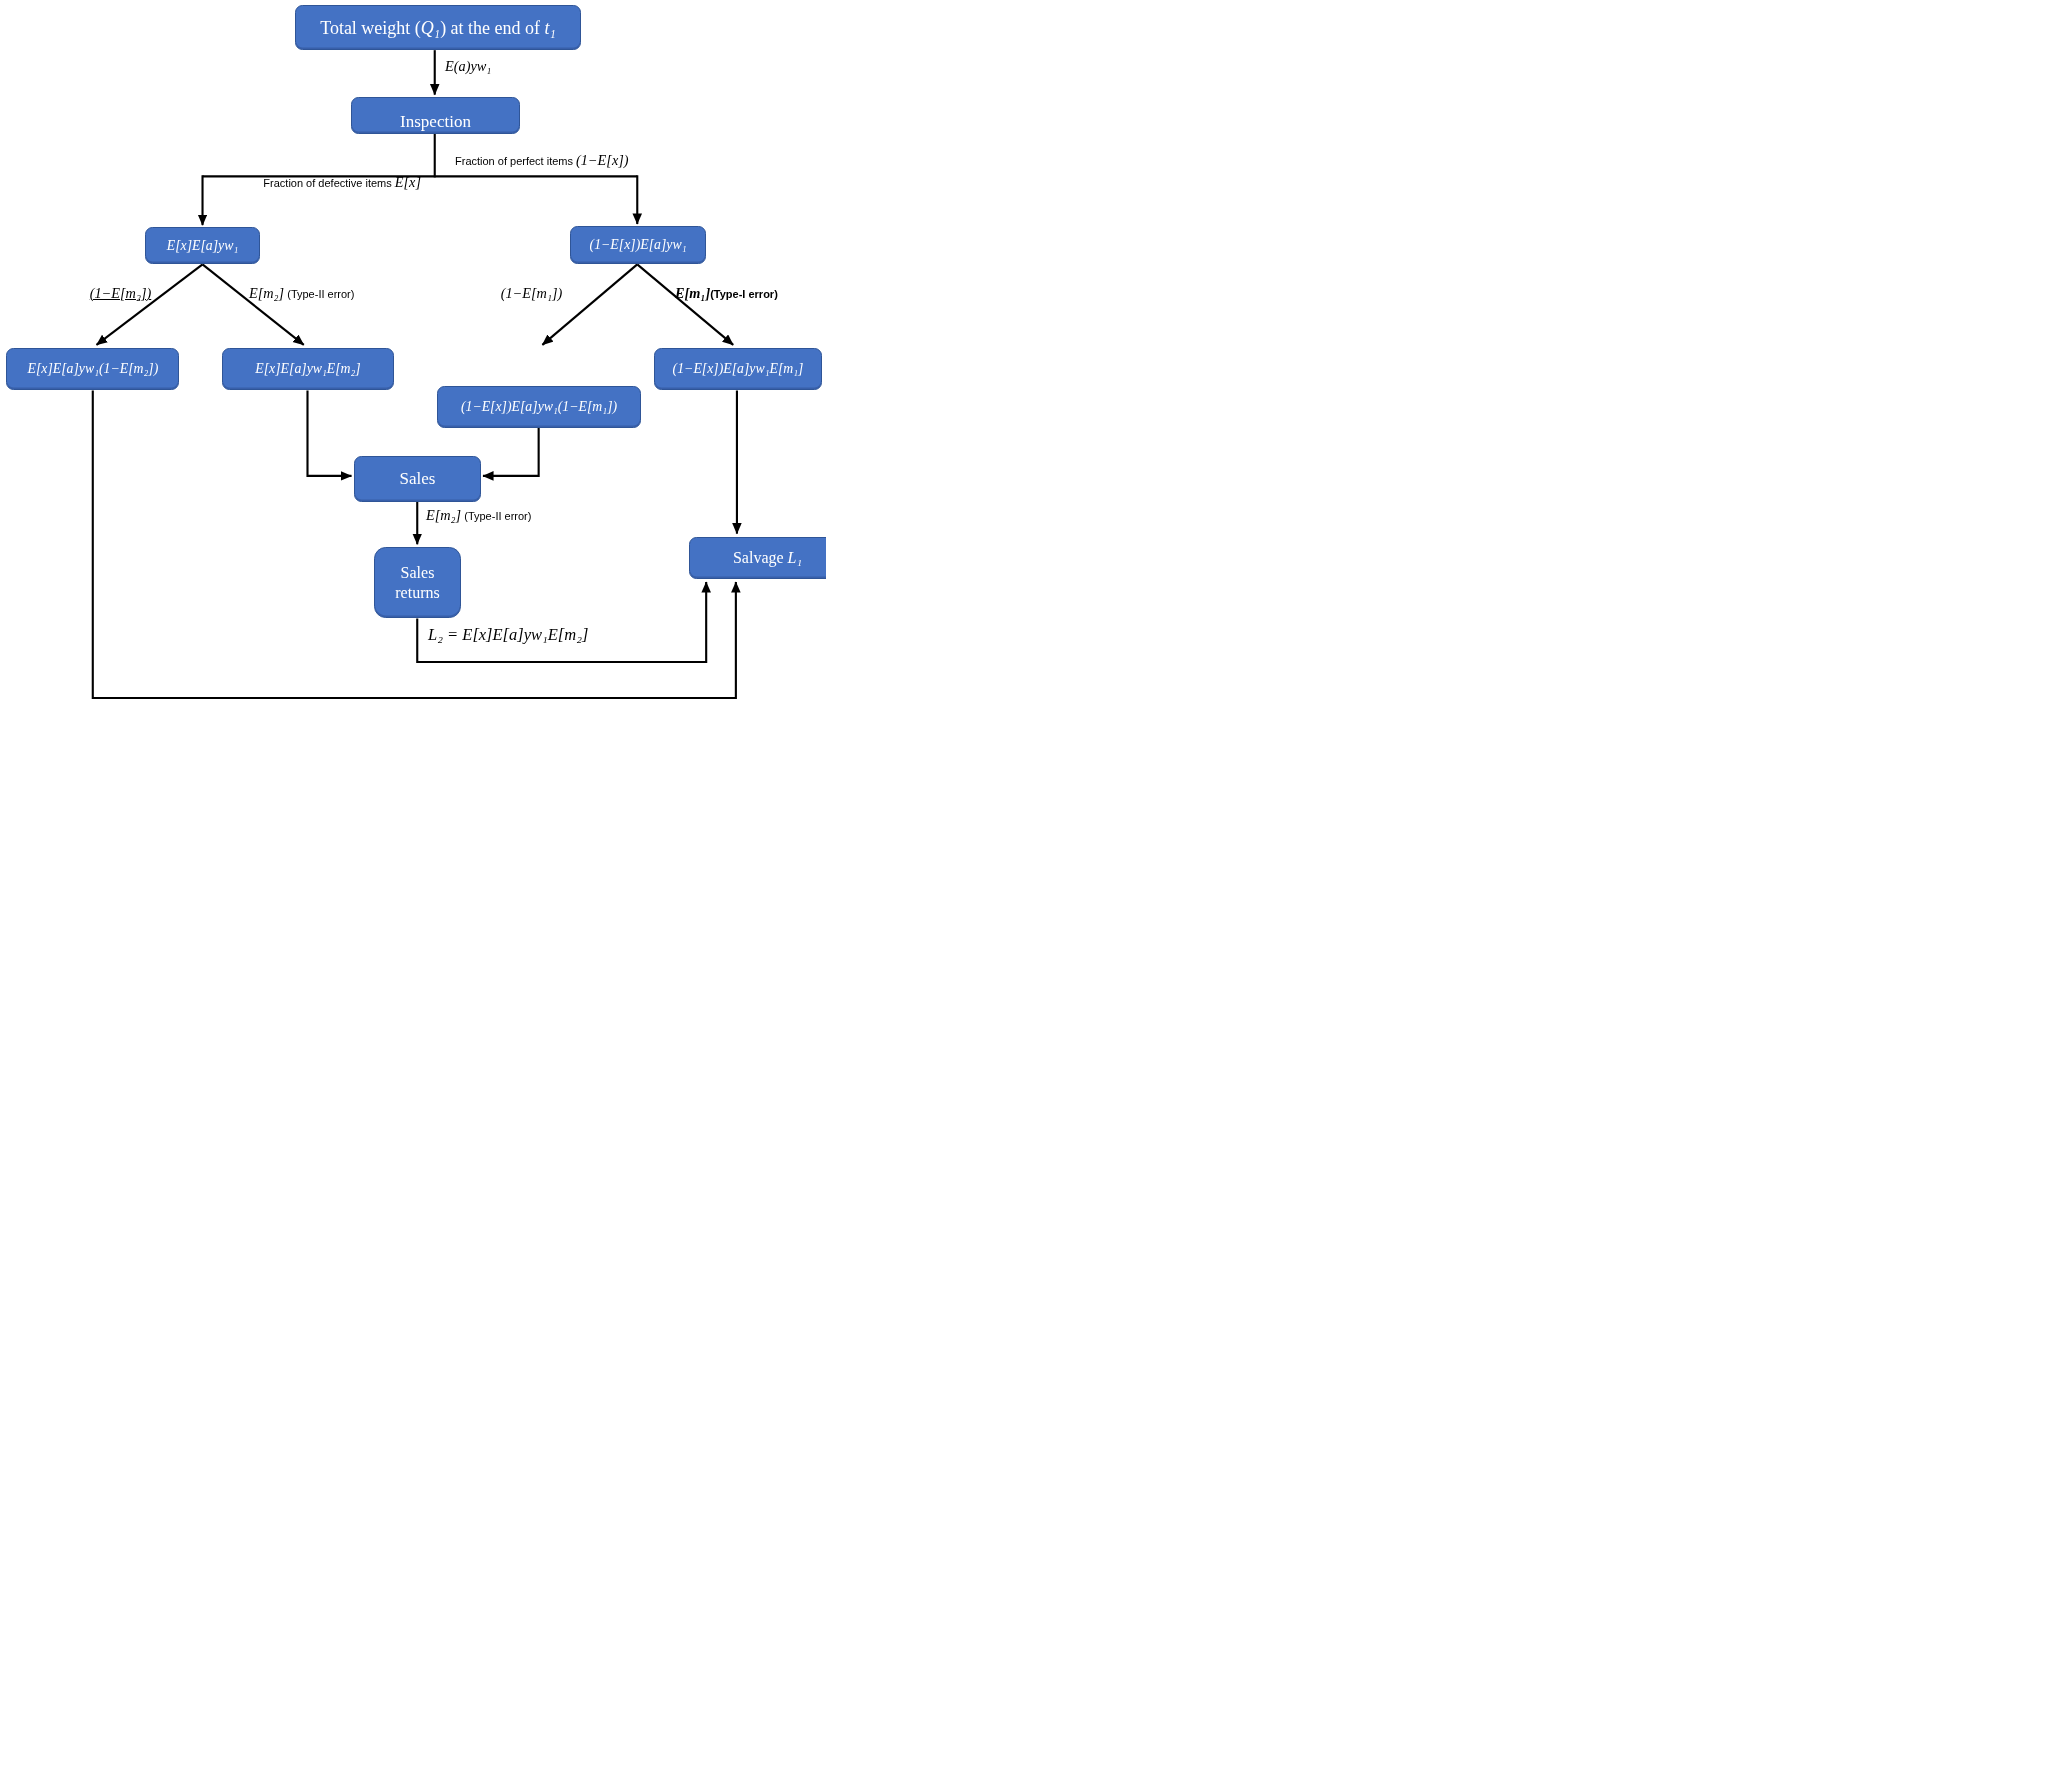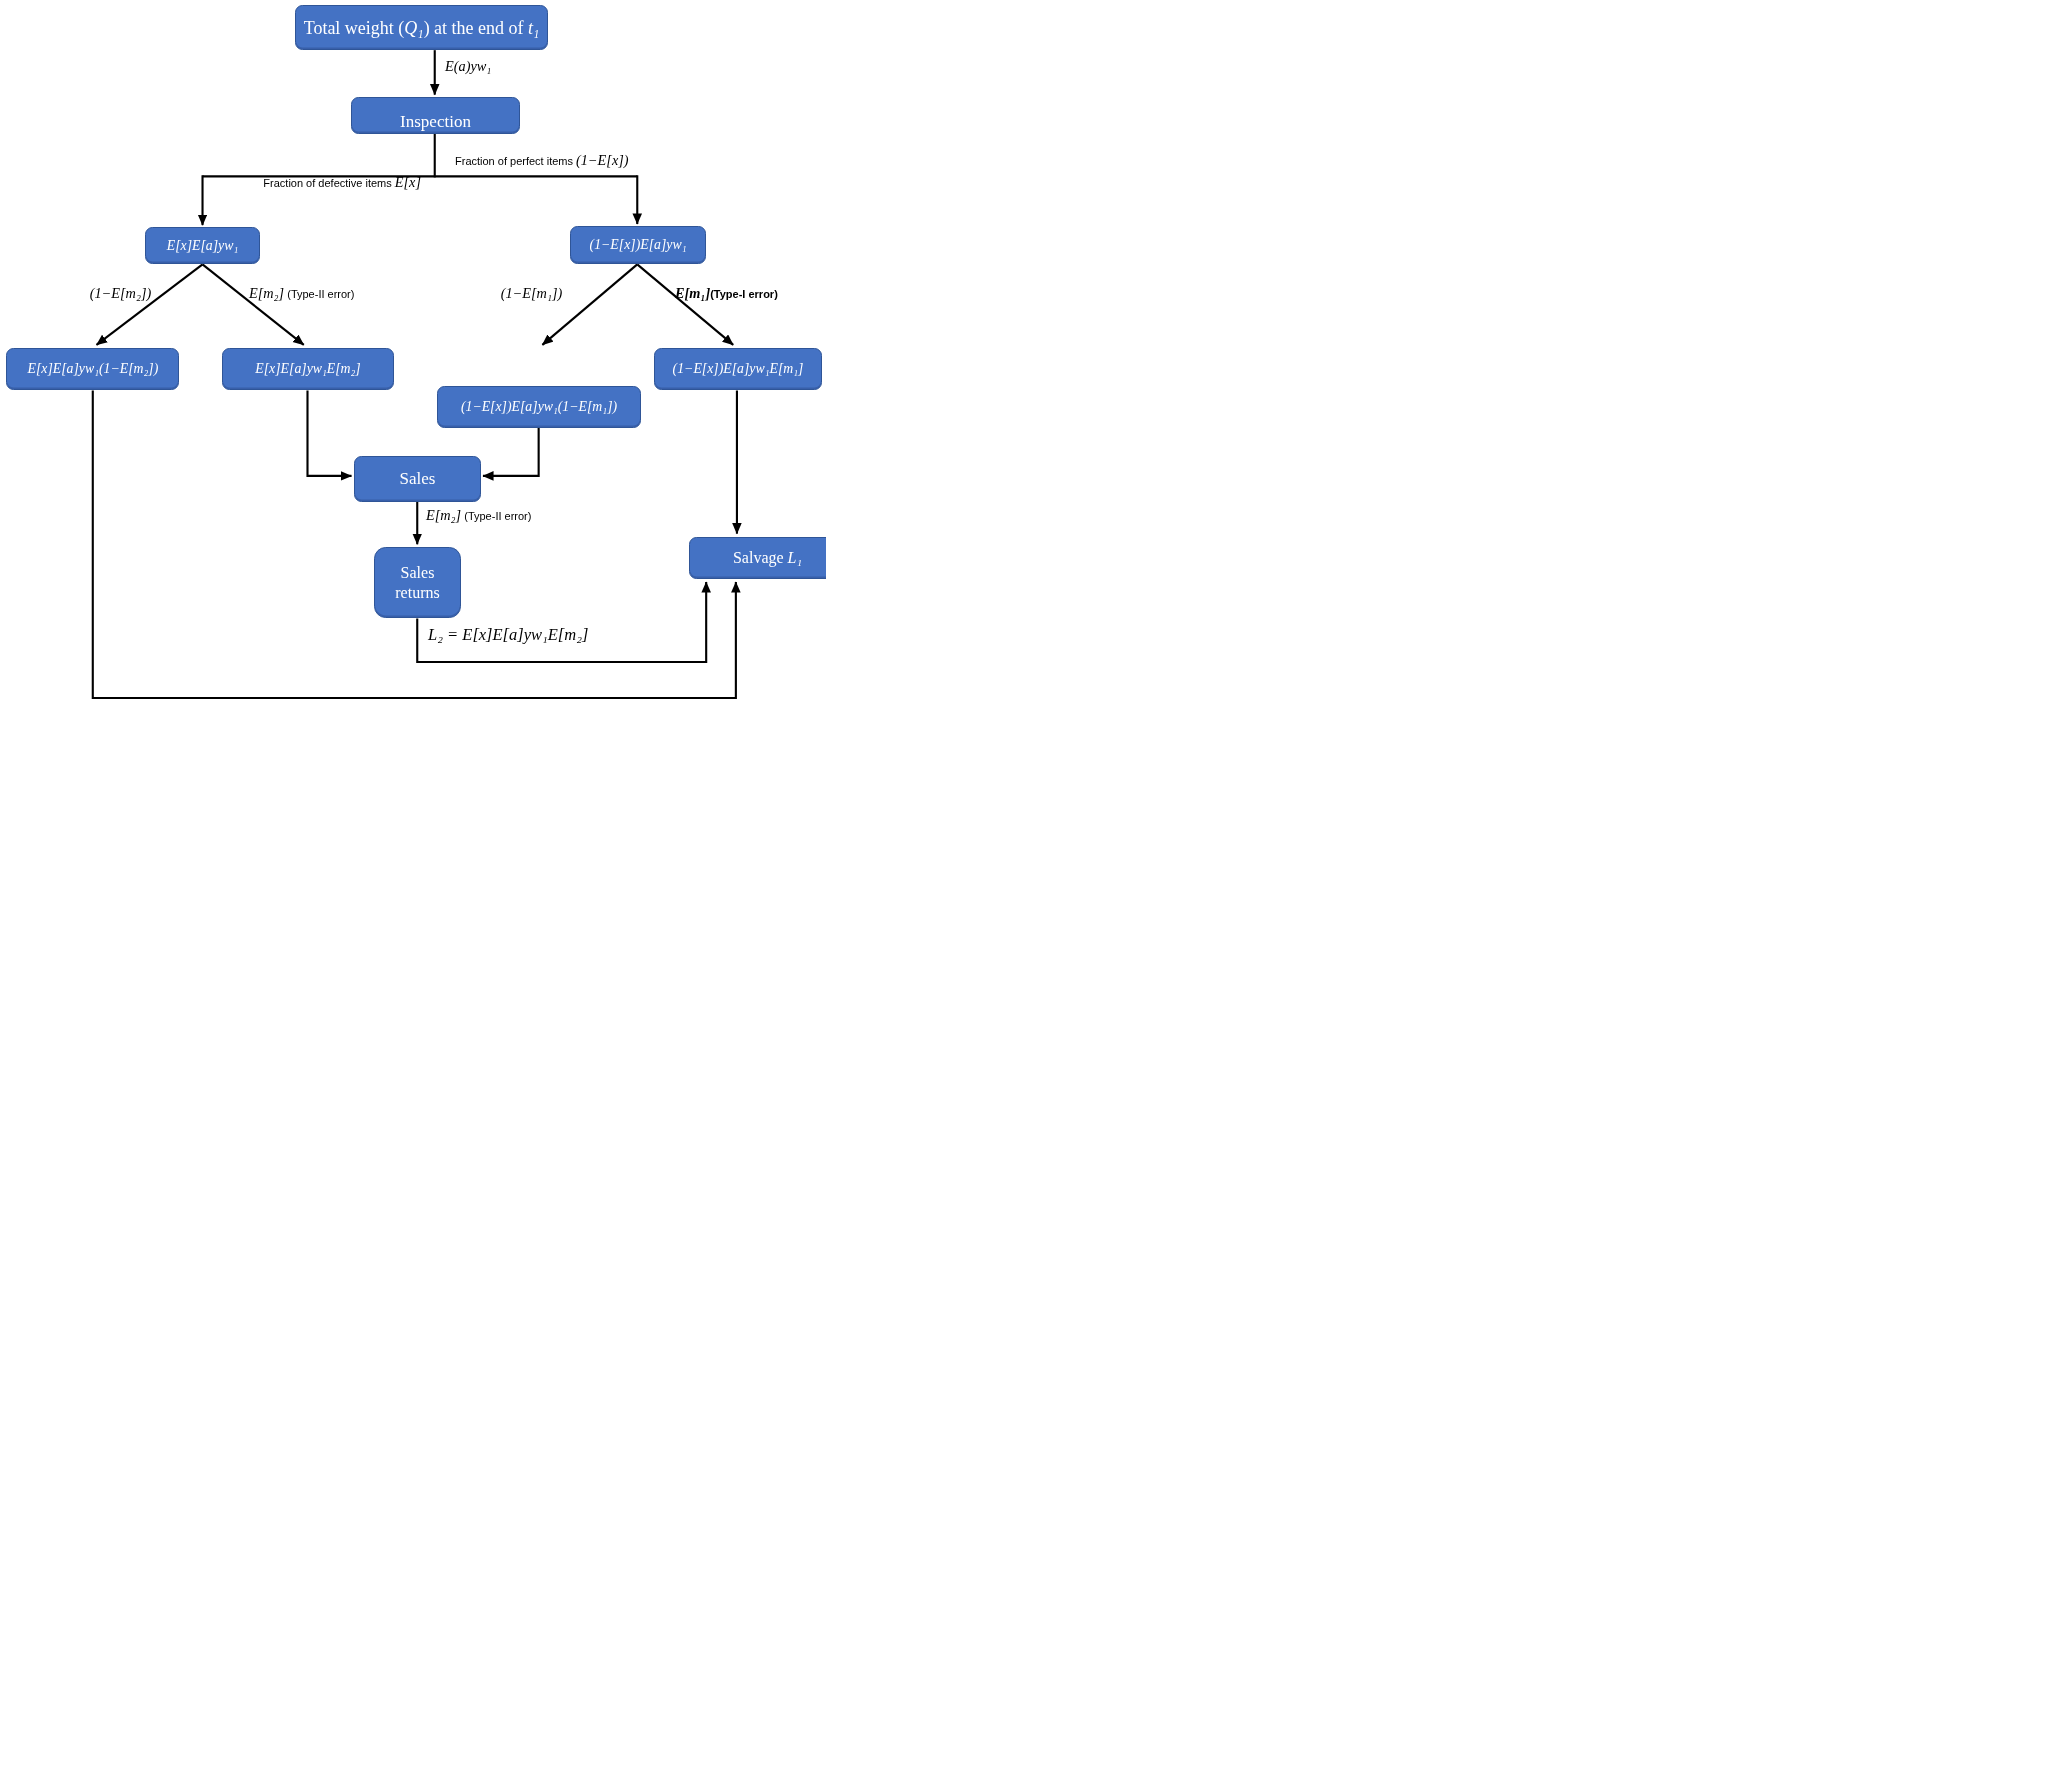--- a/index.html
+++ b/index.html
@@ -82,21 +82,21 @@
 
     <line class="wire" x1="787" y1="934" x2="787" y2="1026" marker-end="url(#arrow)"></line>
 
     <line class="wire" x1="1390" y1="736" x2="1390" y2="1006" marker-end="url(#arrow)"></line>
 
     <polyline class="wire" points="787,1166 787,1248 1332,1248 1332,1097" marker-end="url(#arrow)"></polyline>
 
     <polyline class="wire" points="175,736 175,1316 1388,1316 1388,1097" marker-end="url(#arrow)"></polyline>
   </svg>
 
-  <div class="node fs34" style="left:295px; top:5.3px;  width:253px; height:45px;">
+  <div class="node fs34" style="left:295px; top:5.3px;  width:286px; height:45px;">
     <span>Total weight (<i>Q₁</i>) at the end of <i>t₁</i></span>
   </div>
 
   <div class="node fs32" style="left:351px; top:97px; width:169px; height:37px;align-items:flex-end;">
     <span>Inspection</span>
   </div>
 
   <div class="node fs26" style="left:145px; top:227px; width:115px; height:37px;">
     <span><i>E[x]E[a]yw₁</i></span>
   </div>
@@ -132,21 +132,21 @@
   <div class="node fs30" style="left:659px; top:537px; width:157px; height:42px;margin-left:30px;">
     <span>Salvage <i>L₁</i></span>
   </div>
 
   <div class="lbl" style="left:445px; top:58px;"><i>E(a)yw₁</i></div>
 
   <div class="lbl ta-r" style="left:127px; top:152px; width:294px;margin-top:22px;">Fraction of defective items  <i>E[x]</i></div>
 
   <div class="lbl" style="left:455px; top:152px;">Fraction of perfect items <i>(1−E[x])</i></div>
 
-  <div class="lbl ta-c" style="left:57px; top:285px; width:127px;"><i>(1−E[m₂])</i></div>
+  <div class="lbl ta-c" style="left:57px; top:285px; width:127px;text-decoration:underline;"><i>(1−E[m₂])</i></div>
 
   <div class="lbl" style="left:249px; top:285px;"><i>E[m₂]</i> (Type-II error)</div>
 
   <div class="lbl ta-c" style="left:468px; top:285px; width:127px;"><i>(1−E[m₁])</i></div>
 
   <div class="lbl" style="left:675px; top:285px;font-weight:bold;"><i>E[m₁]</i>(Type-I error)</div>
 
   <div class="lbl" style="left:426px; top:507px;"><i>E[m₂]</i> (Type-II error)</div>
 
   <div class="lbl big" style="left:428px; top:625px;"><i>L₂ = E[x]E[a]yw₁E[m₂]</i></div>

